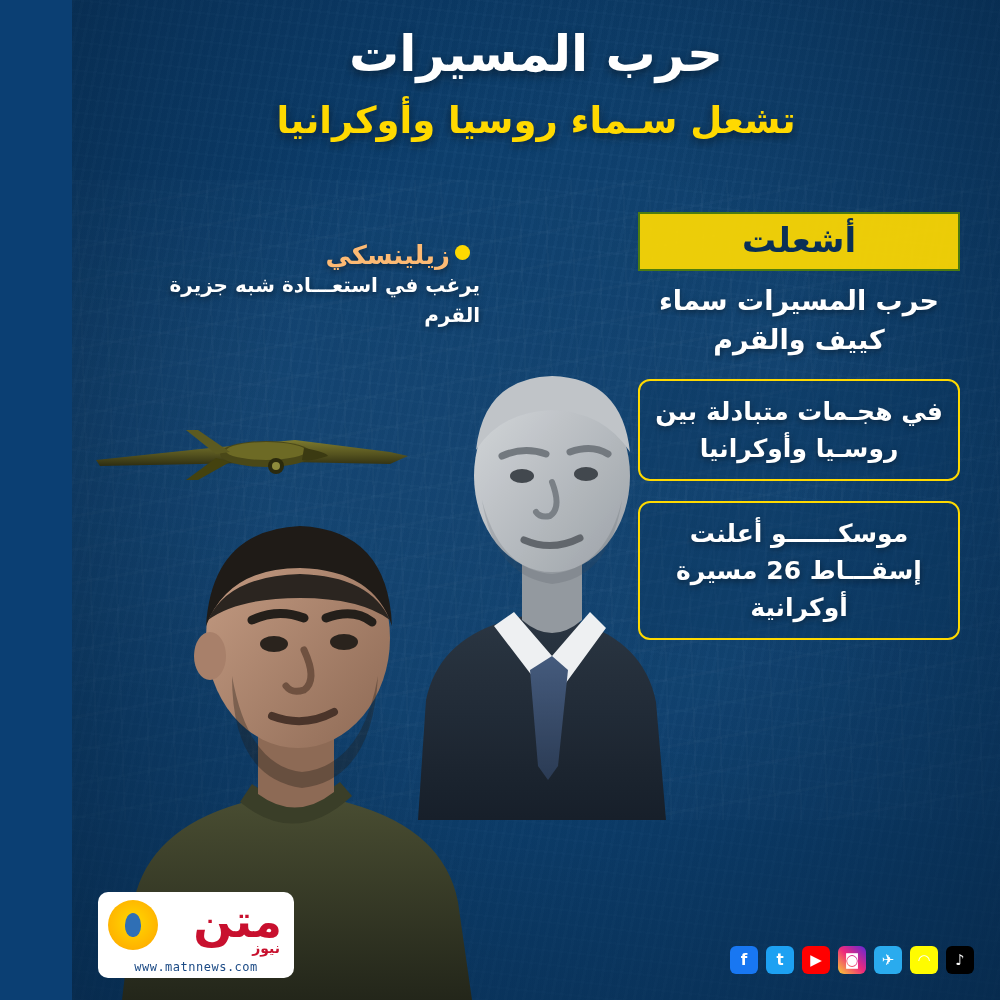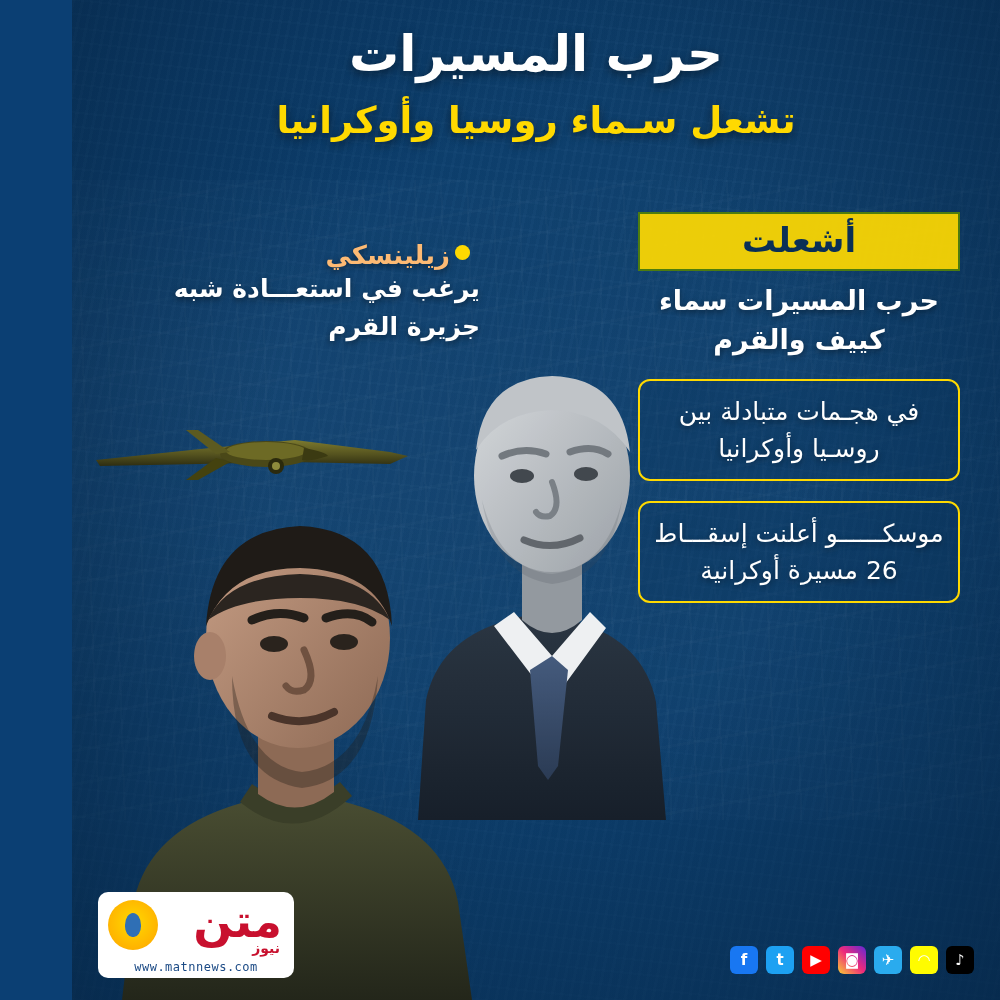--- a/index.html
+++ b/index.html
@@ -105,21 +105,21 @@
     text-shadow: 0 2px 6px rgba(0,0,0,0.4);
   }
 
   .bullet-card {
     margin-top: 20px;
     border: 2px solid #ffd900;
     border-radius: 12px;
     padding: 12px 12px;
     color: #ffffff;
     font-size: 25px;
-    font-weight: normal;
+    font-weight: bold;
     line-height: 1.48;
     text-align: center;
     background: rgba(10, 52, 94, 0.30);
     text-shadow: 0 2px 6px rgba(0,0,0,0.4);
   }
 
   
   .left-caption {
     position: absolute;
     top: 240px;
@@ -139,21 +139,21 @@
   .left-caption .dot {
     display: inline-block;
     width: 15px; height: 15px;
     border-radius: 50%;
     background: #ffd900;
     margin-right: 10px;
     vertical-align: 4px;
   }
   .left-caption .cap-body {
     color: #ffffff;
-    font-size: 25px;
+    font-size: 20px;
     font-weight: bold;
     line-height: 1.5;
     text-shadow: 0 2px 6px rgba(0,0,0,0.45);
   }
 
   
   .drone {
     position: absolute;
     left: 18px;
     top: 408px;

